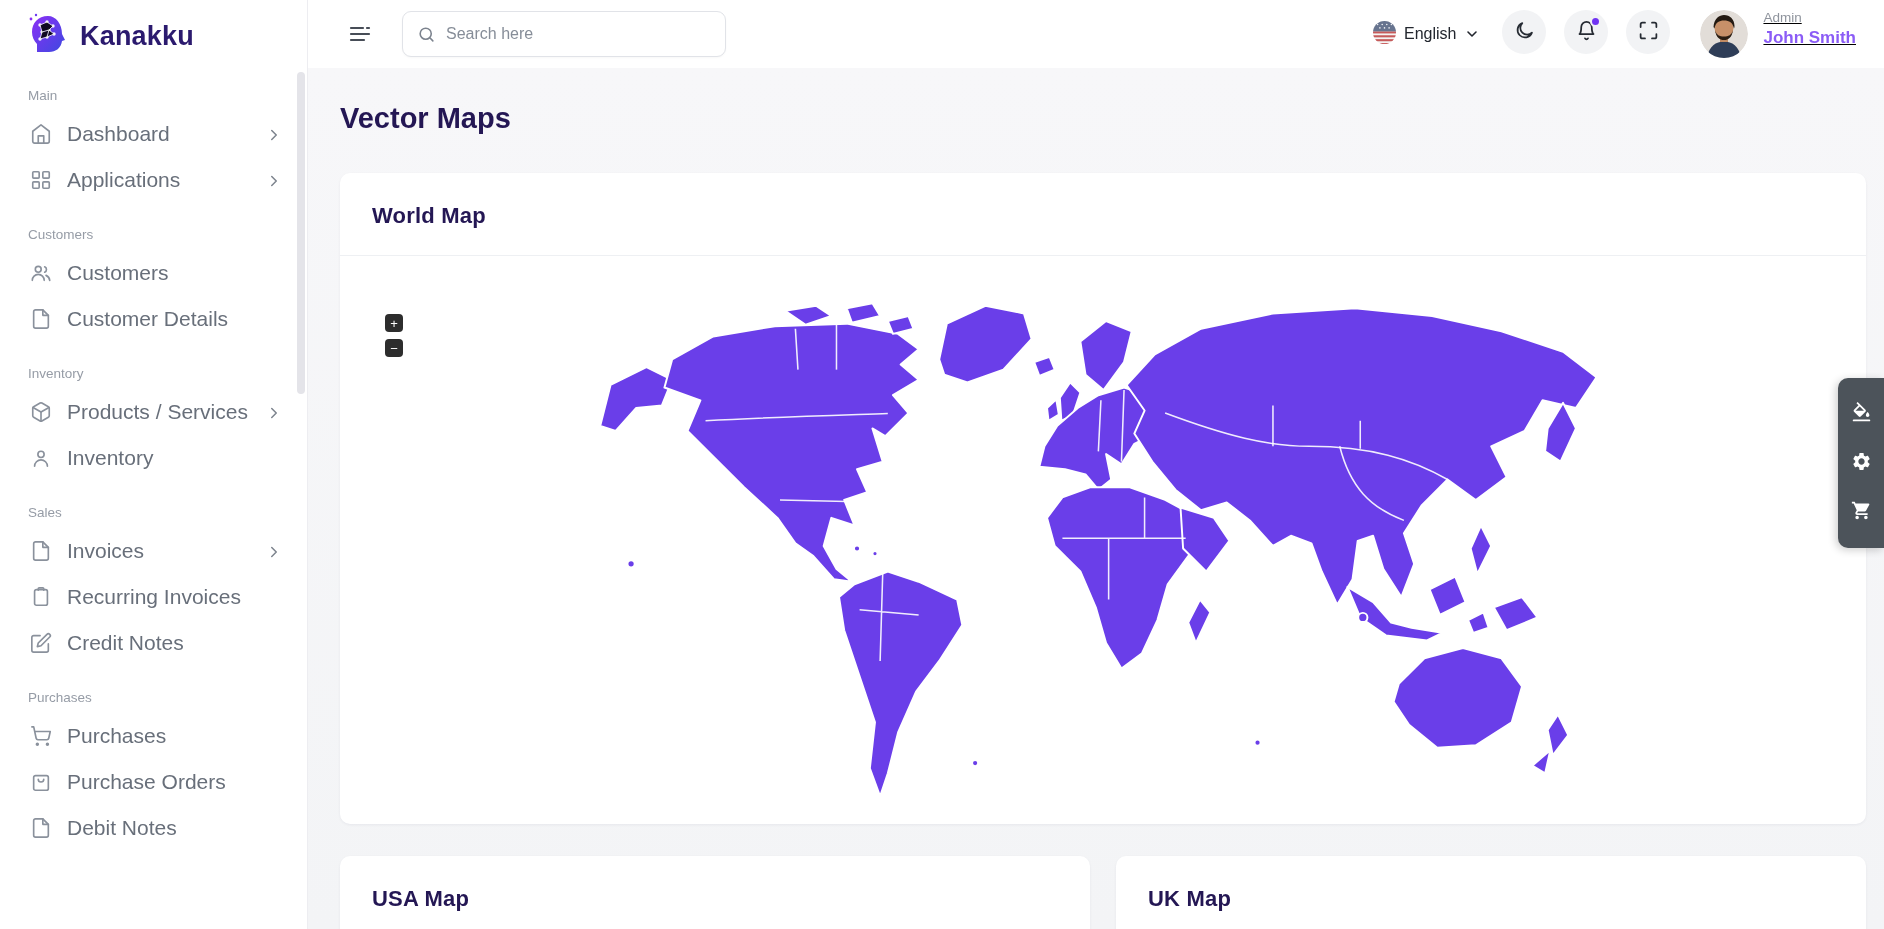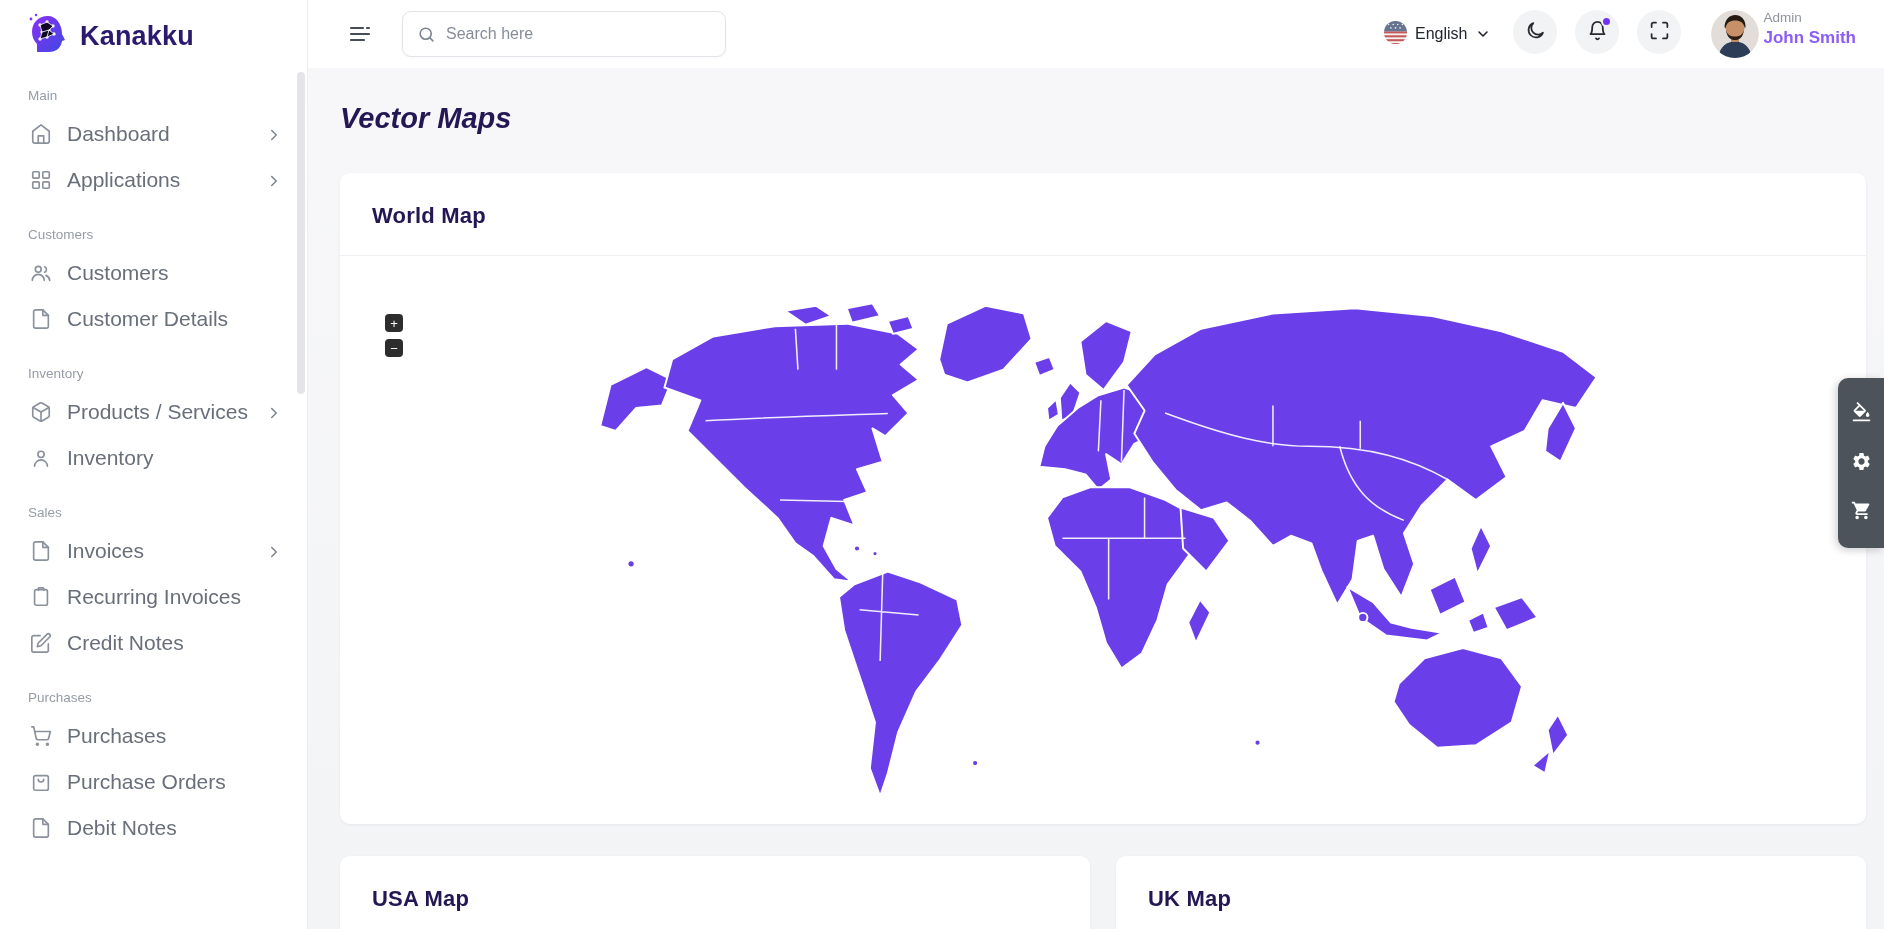--- a/index.html
+++ b/index.html
@@ -27,27 +27,27 @@
   .searchbox input { border:none; outline:none; flex:1; font-size:16px; color:#30343c; font-family:"Liberation Sans",sans-serif; background:transparent; }
   .searchbox input::placeholder { color:#868d98; }
   .top-right { margin-left:auto; display:flex; padding-right:28px; }
   .lang { display:flex; align-items:center; gap:8px; cursor:pointer; margin-right:22px; }
   .lang .lang-label { font-size:16px; color:#22262e; }
   .lang .chev-d { width:16px; height:16px; color:#22262e; }
   .round-btn { width:44px; height:44px; border-radius:50%; background:#f2f3f5; border:none; display:flex; align-items:center; justify-content:center; cursor:pointer; margin-left:18px; position:relative; color:#262b33; }
   .round-btn svg { width:21px; height:21px; }
   .badge-dot { position:absolute; top:6px; right:7px; width:11px; height:11px; border-radius:50%; background:#7134f2; border:2px solid #f2f3f5; }
   .avatar { width:48px; height:48px; border-radius:50%; overflow:hidden; margin-left:30px; cursor:pointer; flex:0 0 48px; }
-  .user-meta { margin-left:4px; line-height:1.25; cursor:pointer; }
+  .user-meta { margin-left:15px; line-height:1.25; cursor:pointer;text-decoration:underline; }
   .user-role { font-size:13.5px; color:#8f949d; }
   .user-name { font-size:17px; font-weight:bold; color:#8b5cf6; }
 
   
   .main { position:absolute; left:308px; top:68px; right:0; bottom:0; background:linear-gradient(#f7f7f9, #f3f4f6); padding:34px 18px 0 32px; overflow:hidden; }
-  .page-title { font-size:29px; font-weight:bold; color:var(--heading);font-style:italic; }
+  .page-title { font-size:29px; font-weight:bold; color:var(--heading); }
   .card { background:#fff; border-radius:10px; box-shadow:0 1px 3px rgba(25,25,60,.06); }
   .card-header { padding:30px 32px 26px; border-bottom:1px solid #eef0f3; }
   .card-title { font-size:22px; font-weight:bold; color:var(--heading); letter-spacing:.2px; }
   .card-world { margin-top:38px; height:651px; display:flex; flex-direction:column;gap:16px; }
   .card-world .card-body { position:relative; flex:1; display:flex; align-items:center; justify-content:center; }
   .zoom-controls { position:absolute; left:45px; top:42px; display:flex; flex-direction:column; gap:7px; z-index:5; }
   .zoom-btn { width:18px; height:18px; background:#2d2d2d; color:#fff; border:none; border-radius:4px; font-size:13px; line-height:1; display:flex; align-items:center; justify-content:center; cursor:pointer; font-family:"Liberation Sans",sans-serif; }
   .world-svg { width:1027px; height:511px; }
   .world-svg path, .world-svg circle.land { fill:var(--map-fill); stroke:#ffffff; stroke-width:.38; stroke-linejoin:round; }
   .world-svg .border-line { fill:none; stroke:#ffffff; stroke-width:.3; opacity:.9; }

